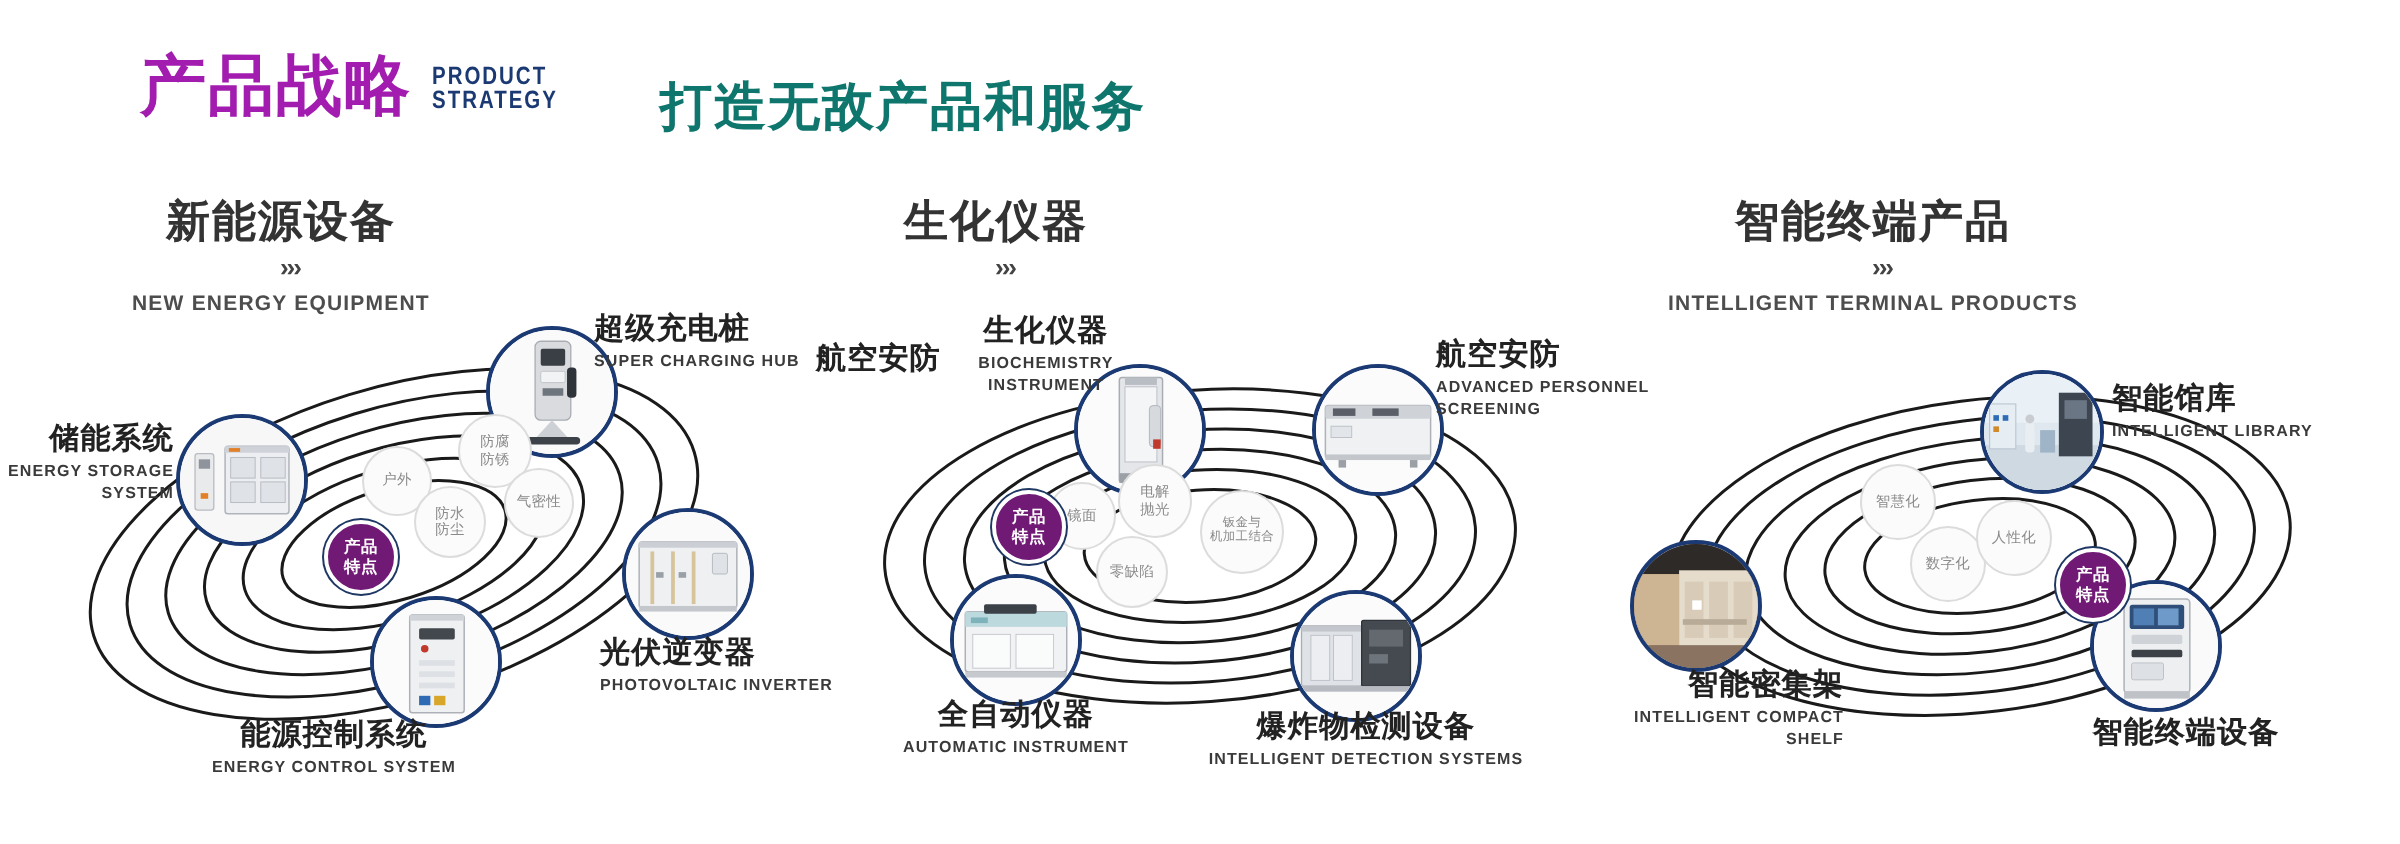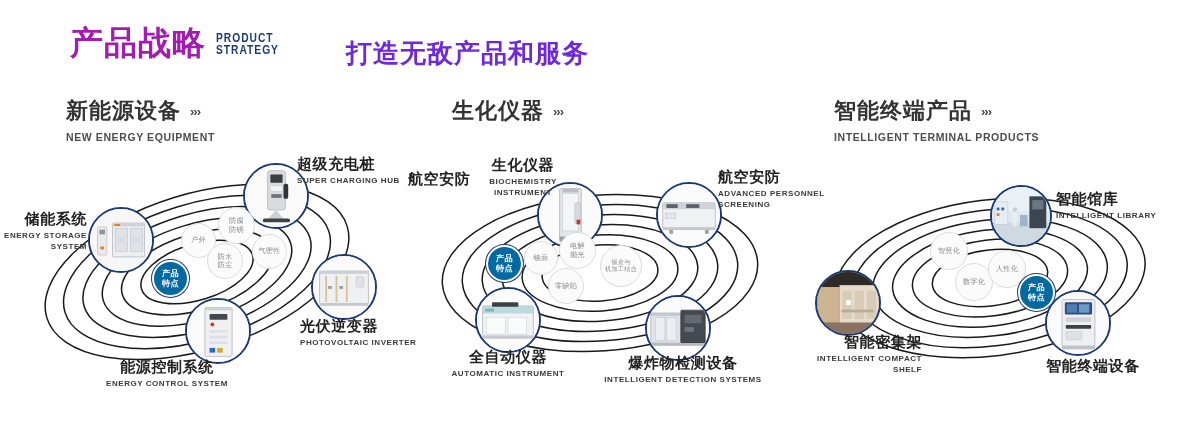--- a/index.html
+++ b/index.html
@@ -19,28 +19,27 @@
   }
   .title-en {
     margin-left:10px; margin-bottom:3px; color:#1b3a73;
     font-size:12.5px; font-weight:bold; line-height:12px;
     letter-spacing:1.2px; font-family:"Liberation Sans Narrow","Liberation Sans",sans-serif;
     transform:scaleX(.82); transform-origin:left bottom;
   }
   .title-en span { display:block; }
   .subtitle {
     position:absolute; left:330px; top:36px;
-    font-size:26px; font-weight:bold; color:#6d28d9; letter-spacing:1px;
+    font-size:26px; font-weight:bold; color:#0f766e; letter-spacing:1px;
     font-family:"DejaVu Sans","Liberation Sans",sans-serif;
-    margin-left:16px;
   }
 
   
   .sec-head { position:absolute; }
-  .sec-head .cn-row { display:flex; align-items:center; }
+  .sec-head .cn-row { display:flex; align-items:center;flex-direction:column; }
   .sec-head .cn {
     font-size:22px; font-weight:bold; color:#333; letter-spacing:1px;
     font-family:"DejaVu Sans","Liberation Sans",sans-serif;
   }
   .sec-head .arrows {
     margin-left:9px; font-size:13px; color:#444; letter-spacing:-1px; font-weight:bold;
   }
   .sec-head .en {
     margin-top:5px; font-size:10.5px; color:#4d4d4d; letter-spacing:.6px;
     font-weight:600;
@@ -69,27 +68,28 @@
   .bub {
     position:absolute; border-radius:50%;
     border:1px solid #dcdcdc; background:#fbfbfb;
     display:flex; align-items:center; justify-content:center;
     text-align:center; color:#8a8a8a; line-height:1.12;
     font-size:7.2px; letter-spacing:.2px;
     font-family:"DejaVu Sans","Liberation Sans",sans-serif;
   }
   .badge {
     position:absolute; border-radius:50%;
-    background:#0369a1; color:#fff;
+    background:#701a75; color:#fff;
     display:flex; align-items:center; justify-content:center;
     text-align:center; line-height:1.15;
     font-size:8.2px; font-weight:bold; letter-spacing:.3px;
     border:2px solid #fff;
     box-shadow:0 0 0 1px #1e3763;
     font-family:"DejaVu Sans","Liberation Sans",sans-serif;
+    margin-left:10px;
   }
 
   
   .lbl { position:absolute; }
   .lbl .cn {
     font-size:15px; font-weight:bold; color:#222; letter-spacing:.6px;
     white-space:nowrap; font-family:"DejaVu Sans","Liberation Sans",sans-serif;
   }
   .lbl .en {
     font-size:8px; color:#3a3a3a; letter-spacing:.55px; font-weight:600;
@@ -196,21 +196,21 @@
       <rect x="24" y="38" width="19" height="3" fill="#dde0e4"></rect>
       <rect x="24" y="44" width="19" height="3" fill="#dde0e4"></rect>
       <rect x="24" y="51" width="6" height="5" fill="#2d6cb5"></rect>
       <rect x="32" y="51" width="6" height="5" fill="#d8a72a"></rect>
     </svg>
   </div>
 
   <div class="bub" style="left:181px; top:73px;  width:35px; height:35px;">
     <span><span>户外</span></span>
   </div>
-  <div class="bub" style="left:218px; top:57px;  width:37px; height:37px;font-family:Liberation Serif, serif;">
+  <div class="bub" style="left:229px; top:57px;  width:37px; height:37px;font-family:Liberation Serif, serif;">
     <span><span>防腐</span><br><span>防锈</span></span>
   </div>
   <div class="bub" style="left:207px; top:93px;  width:36px; height:36px;">
     <span><span>防水</span><br><span>防尘</span></span>
   </div>
   <div class="bub" style="left:252px; top:84px;  width:35px; height:35px;">
     <span><span>气密性</span></span>
   </div>
   <div class="badge" style="left:152px; top:110px; width:37px; height:37px;">
     <span><span>产品</span><br><span>特点</span></span>

